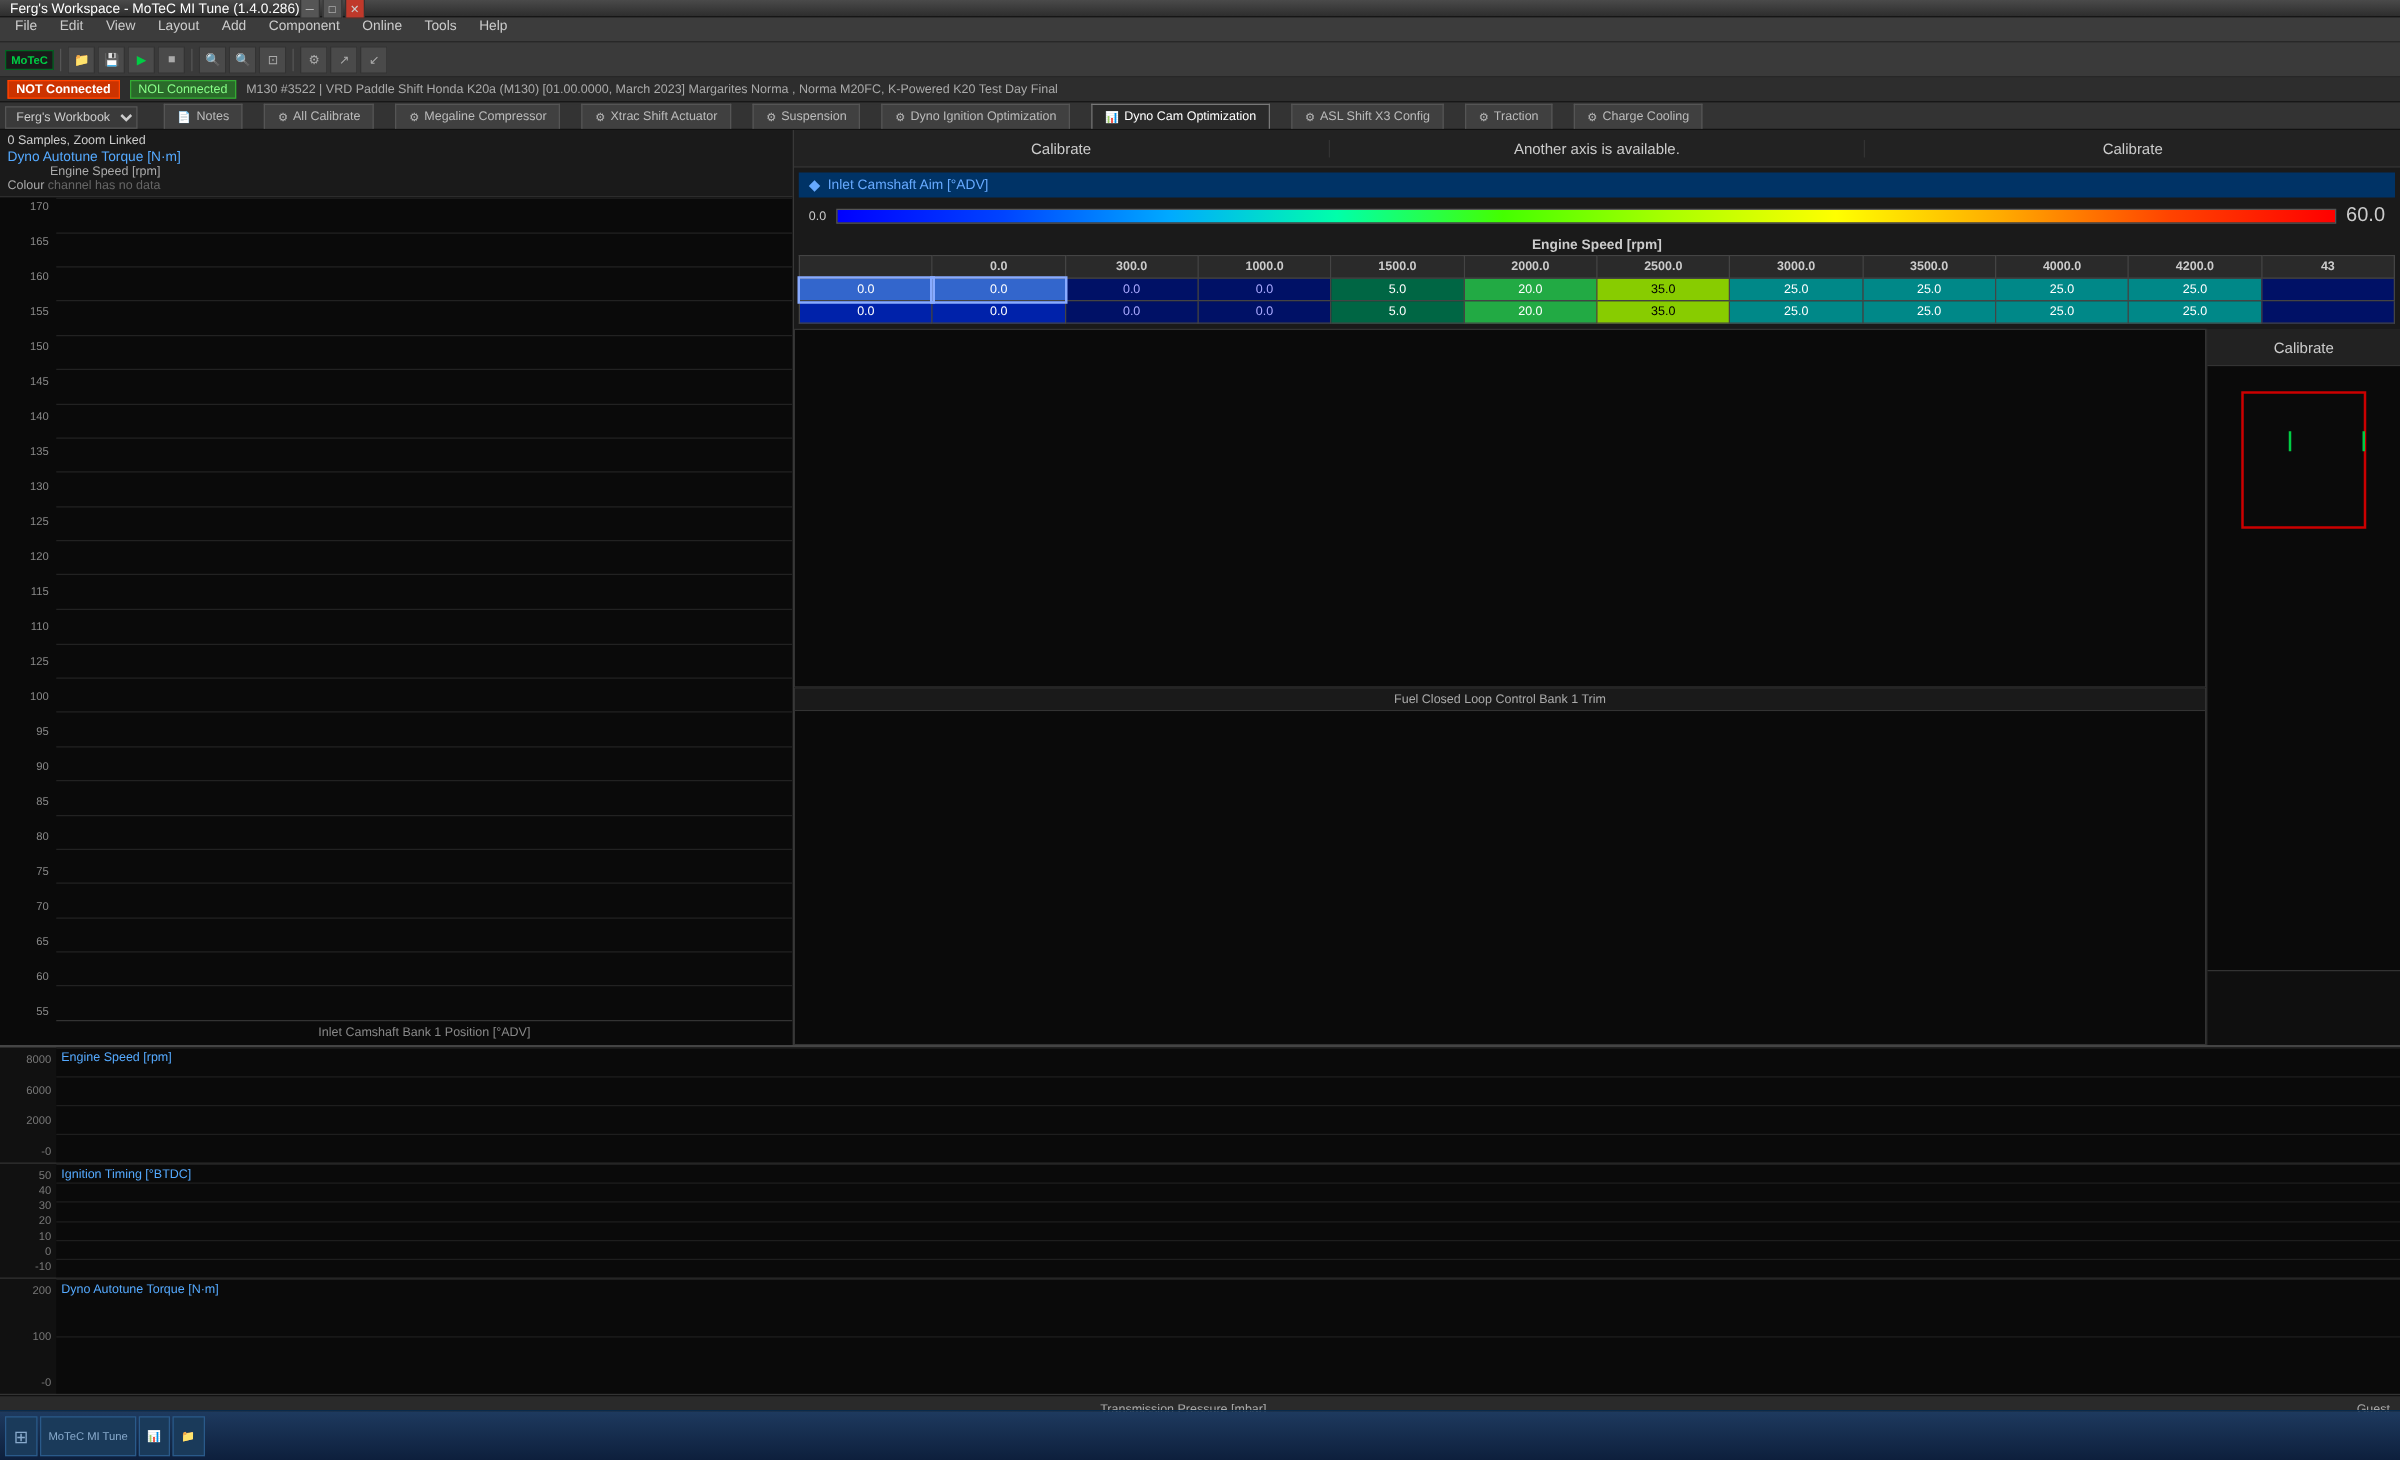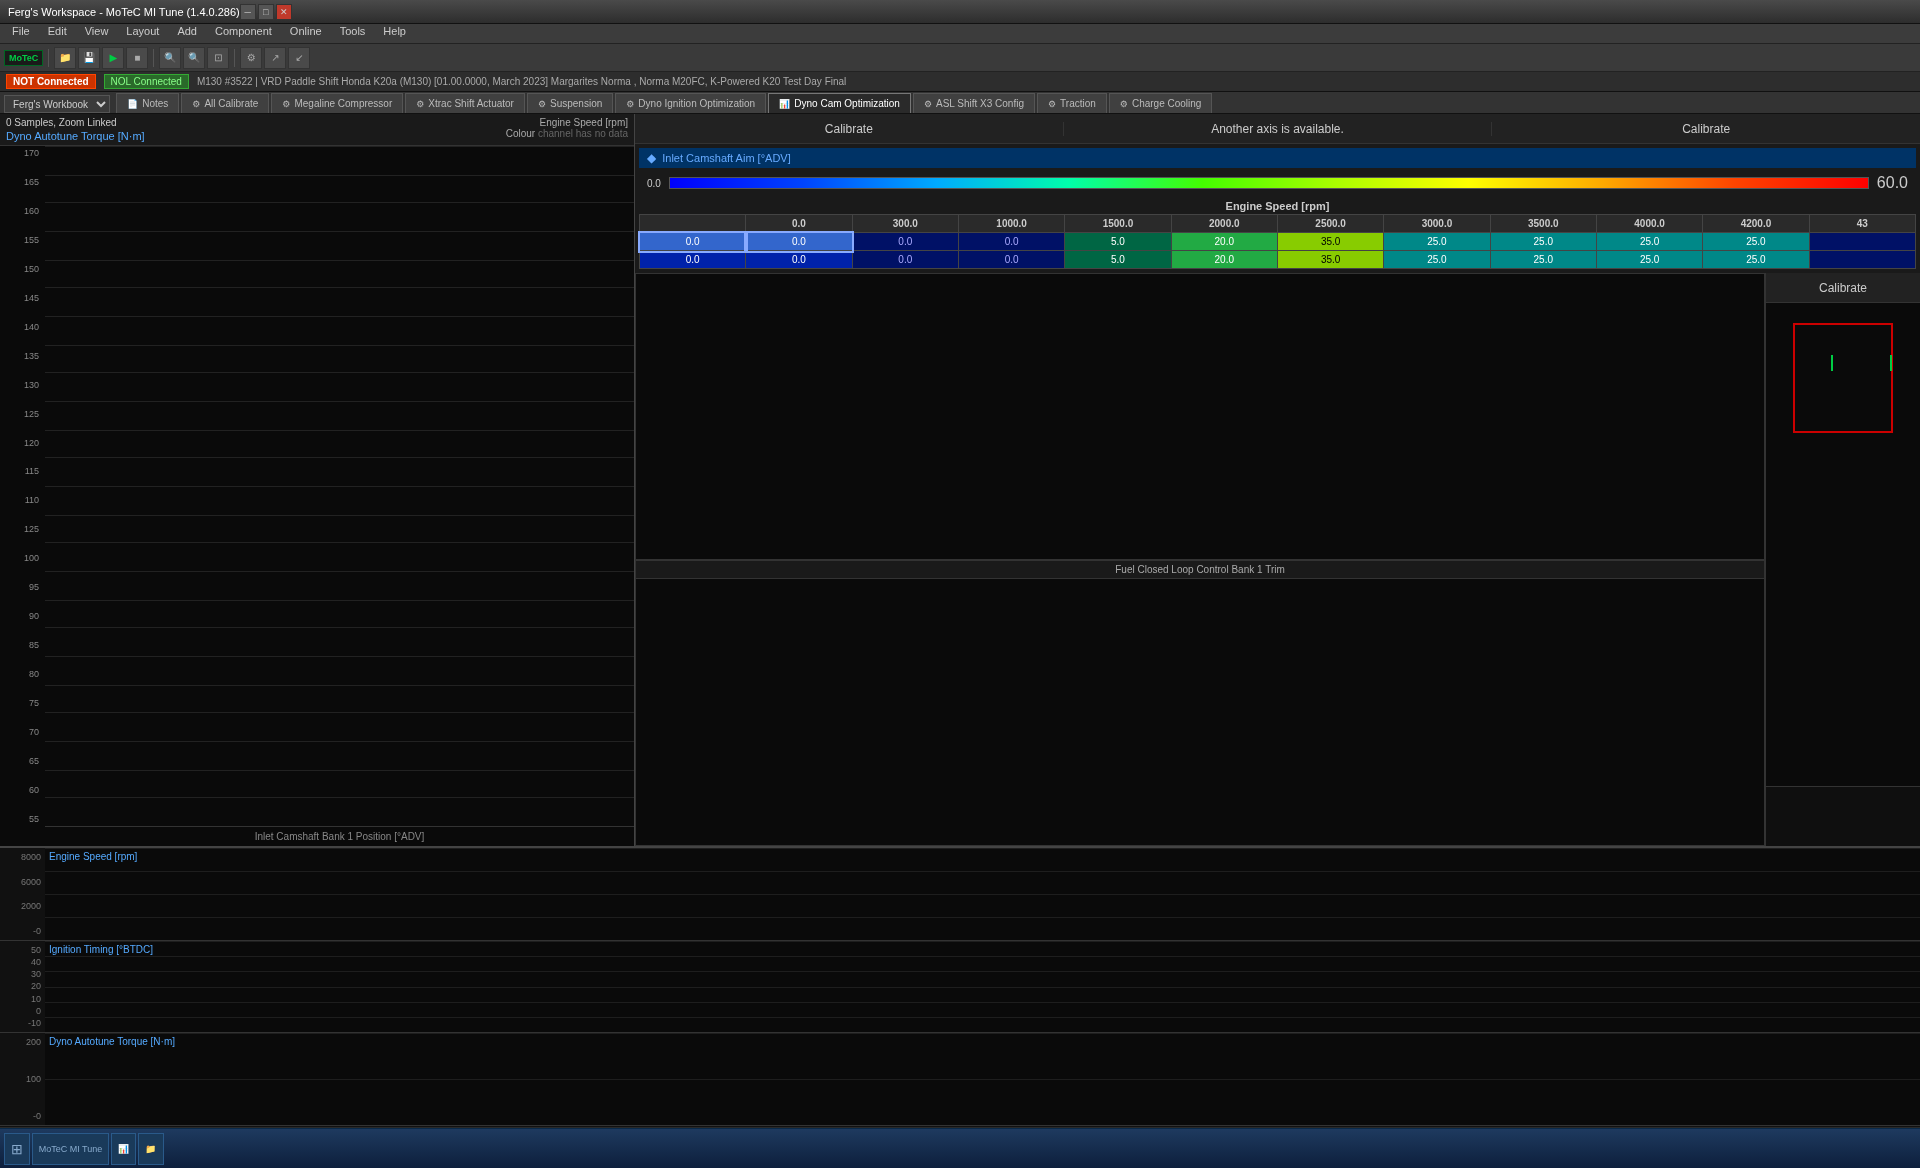--- a/index.html
+++ b/index.html
@@ -9,21 +9,21 @@
       background: #2a2a2a;
       font-family: 'Segoe UI', Tahoma, Geneva, Verdana, sans-serif;
       font-size: 11px;
       color: #ccc;
       overflow: hidden;
     }
 
     
     #title-bar {
       background: linear-gradient(to bottom, #4a4a4a, #2d2d2d);
-      height: 24px;
+      height: 14px;
       display: flex;
       align-items: center;
       padding: 0 8px;
       color: #fff;
       font-size: 11px;
       border-bottom: 1px solid #111;
     }
     #title-bar-controls { display: flex; gap: 2px; }
     .title-btn {
       width: 16px; height: 16px;
@@ -112,21 +112,21 @@
     #status-info { color: #aaa; font-size: 10px; }
 
     
     #tab-row {
       background: #333;
       height: 22px;
       display: flex;
       align-items: flex-end;
       padding: 0 4px;
       border-bottom: 1px solid #111;
-      gap: 2px;
+      gap: 17px;
     }
     .tab {
       height: 20px;
       padding: 0 10px;
       background: #404040;
       border: 1px solid #555;
       border-bottom: none;
       color: #bbb;
       font-size: 10px;
       display: flex;
@@ -177,20 +177,21 @@
       flex-direction: column;
       position: relative;
     }
     #chart-header {
       background: #1a1a1a;
       padding: 3px 6px;
       border-bottom: 1px solid #333;
       display: flex;
       justify-content: space-between;
       align-items: flex-start;
+      flex-direction: column;
     }
     #chart-title { color: #55aaff; font-size: 11px; }
     #chart-info { text-align: right; font-size: 10px; color: #aaa; }
     #chart-info .channel-no-data { color: #666; }
     #chart-zoom-info { color: #ccc; font-size: 10px; margin-bottom: 2px; }
 
     #chart-area {
       flex: 1;
       position: relative;
       background: #0a0a0a;

